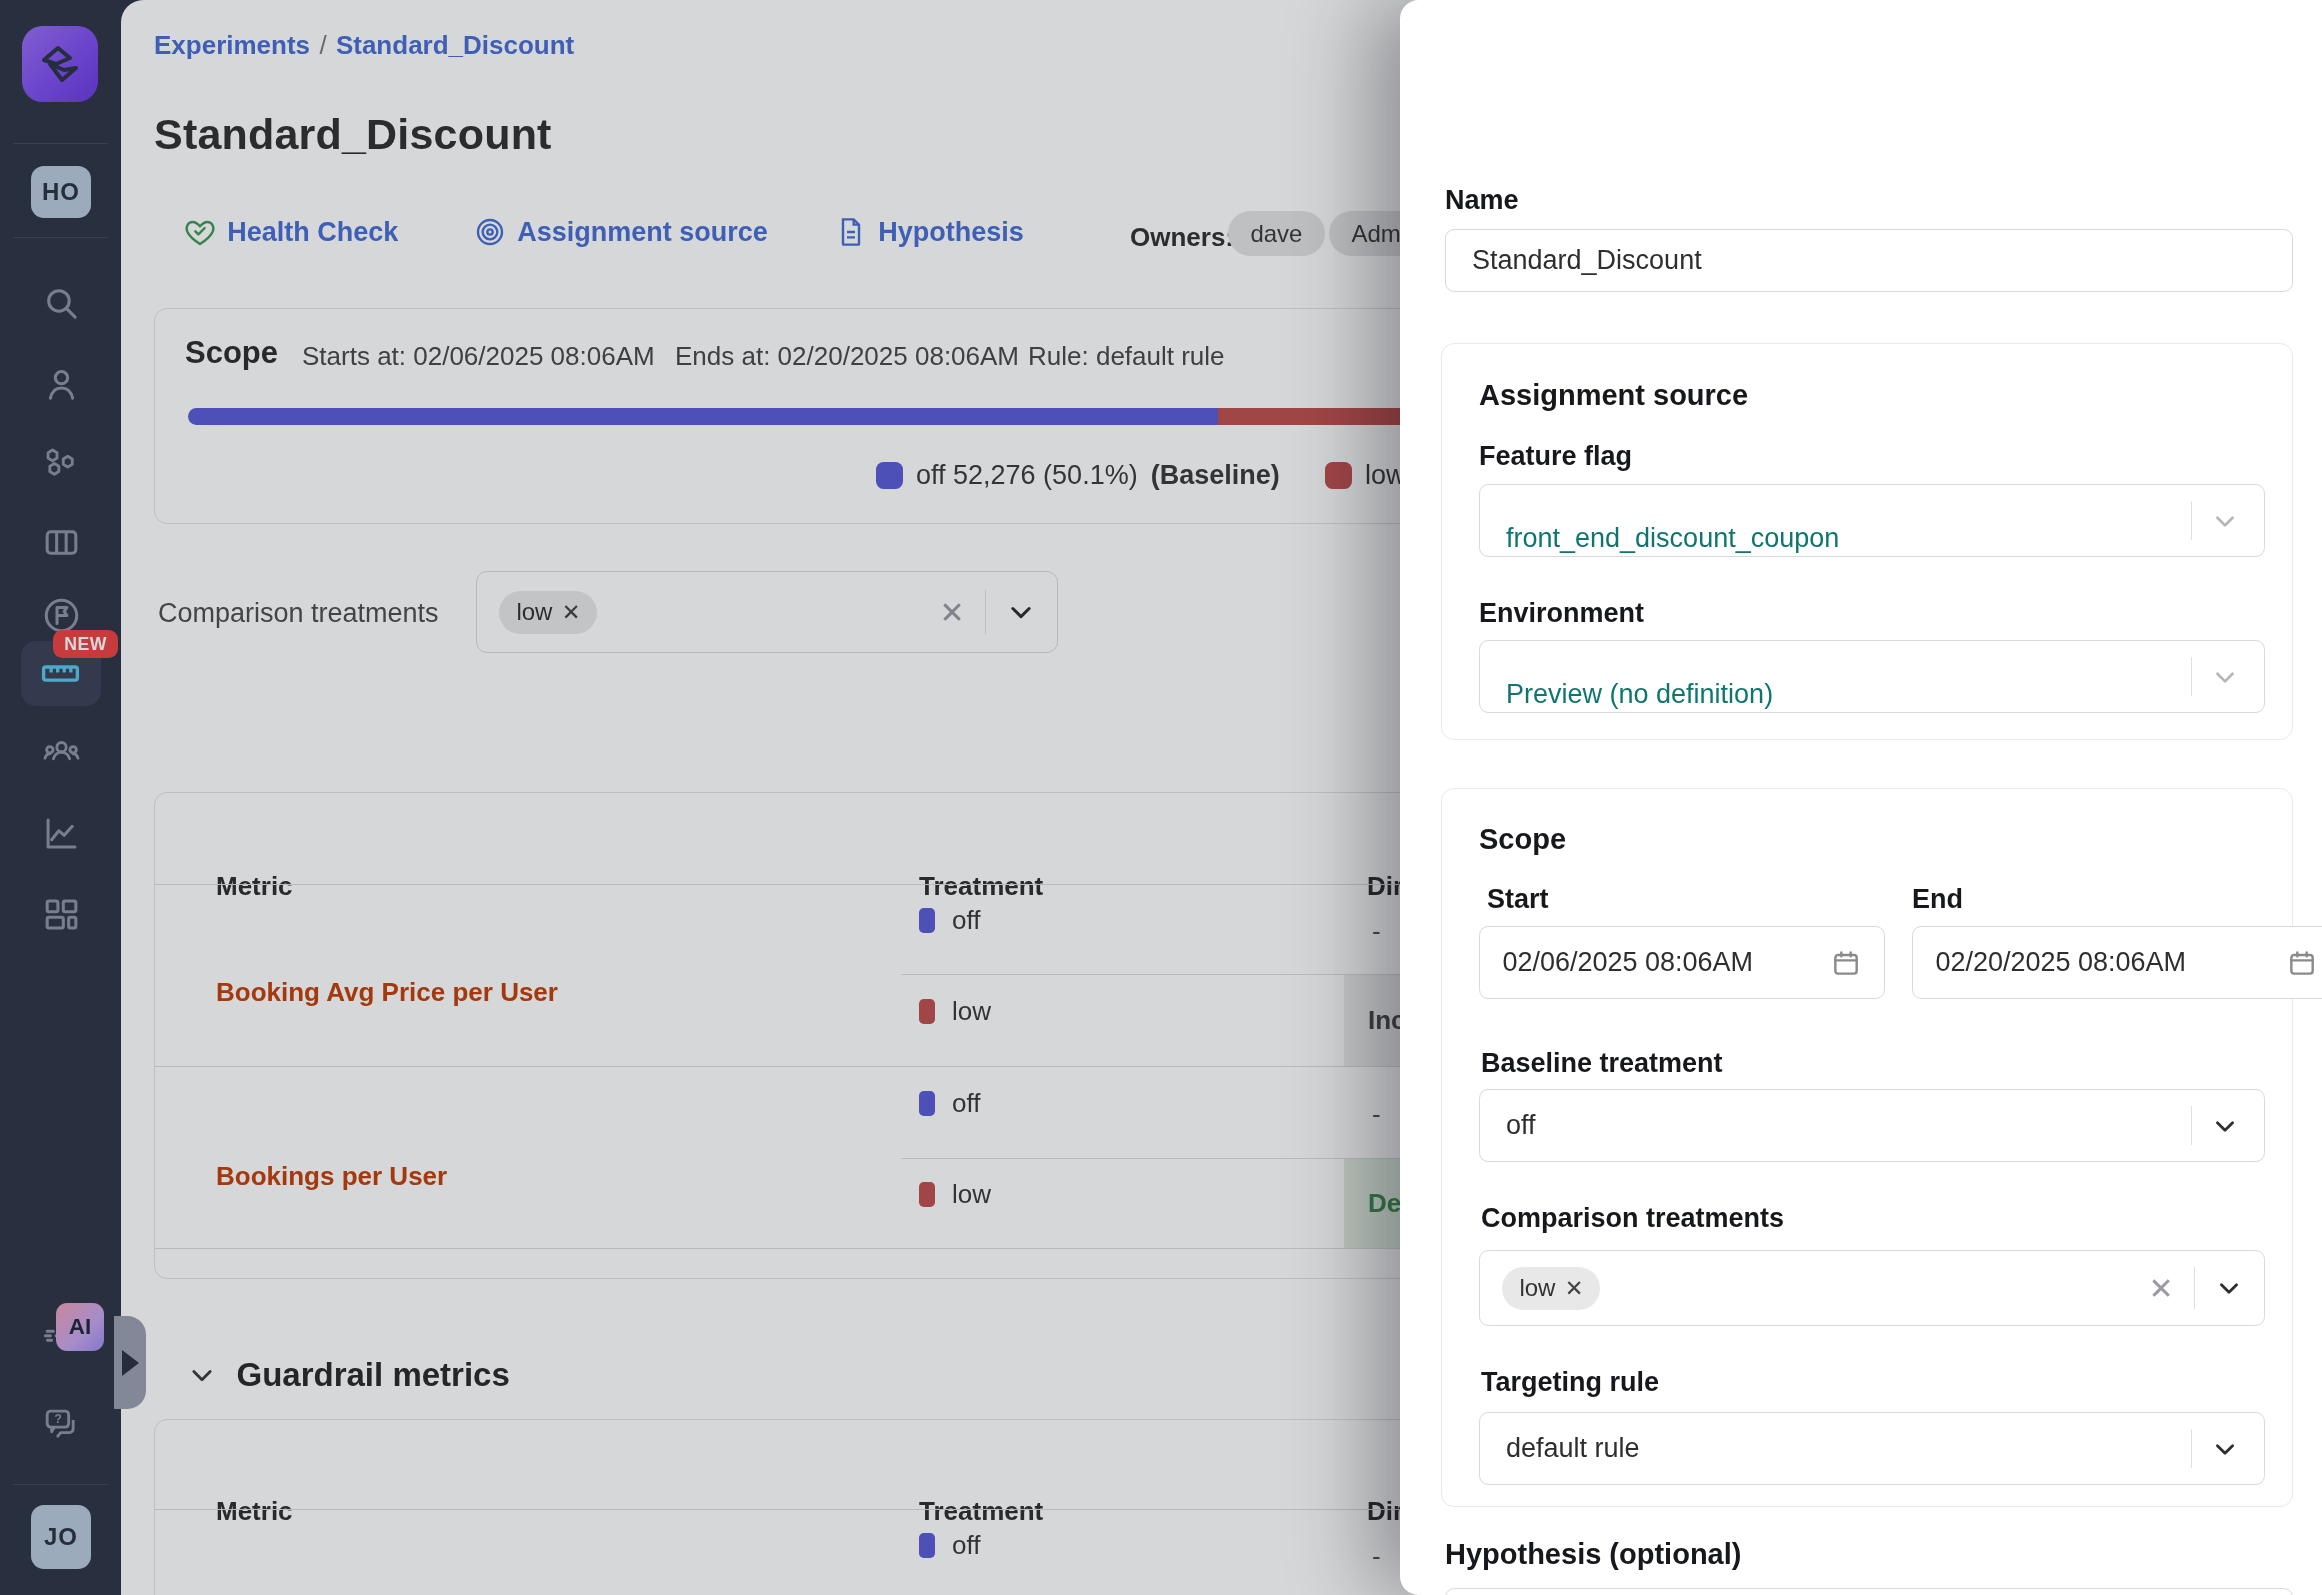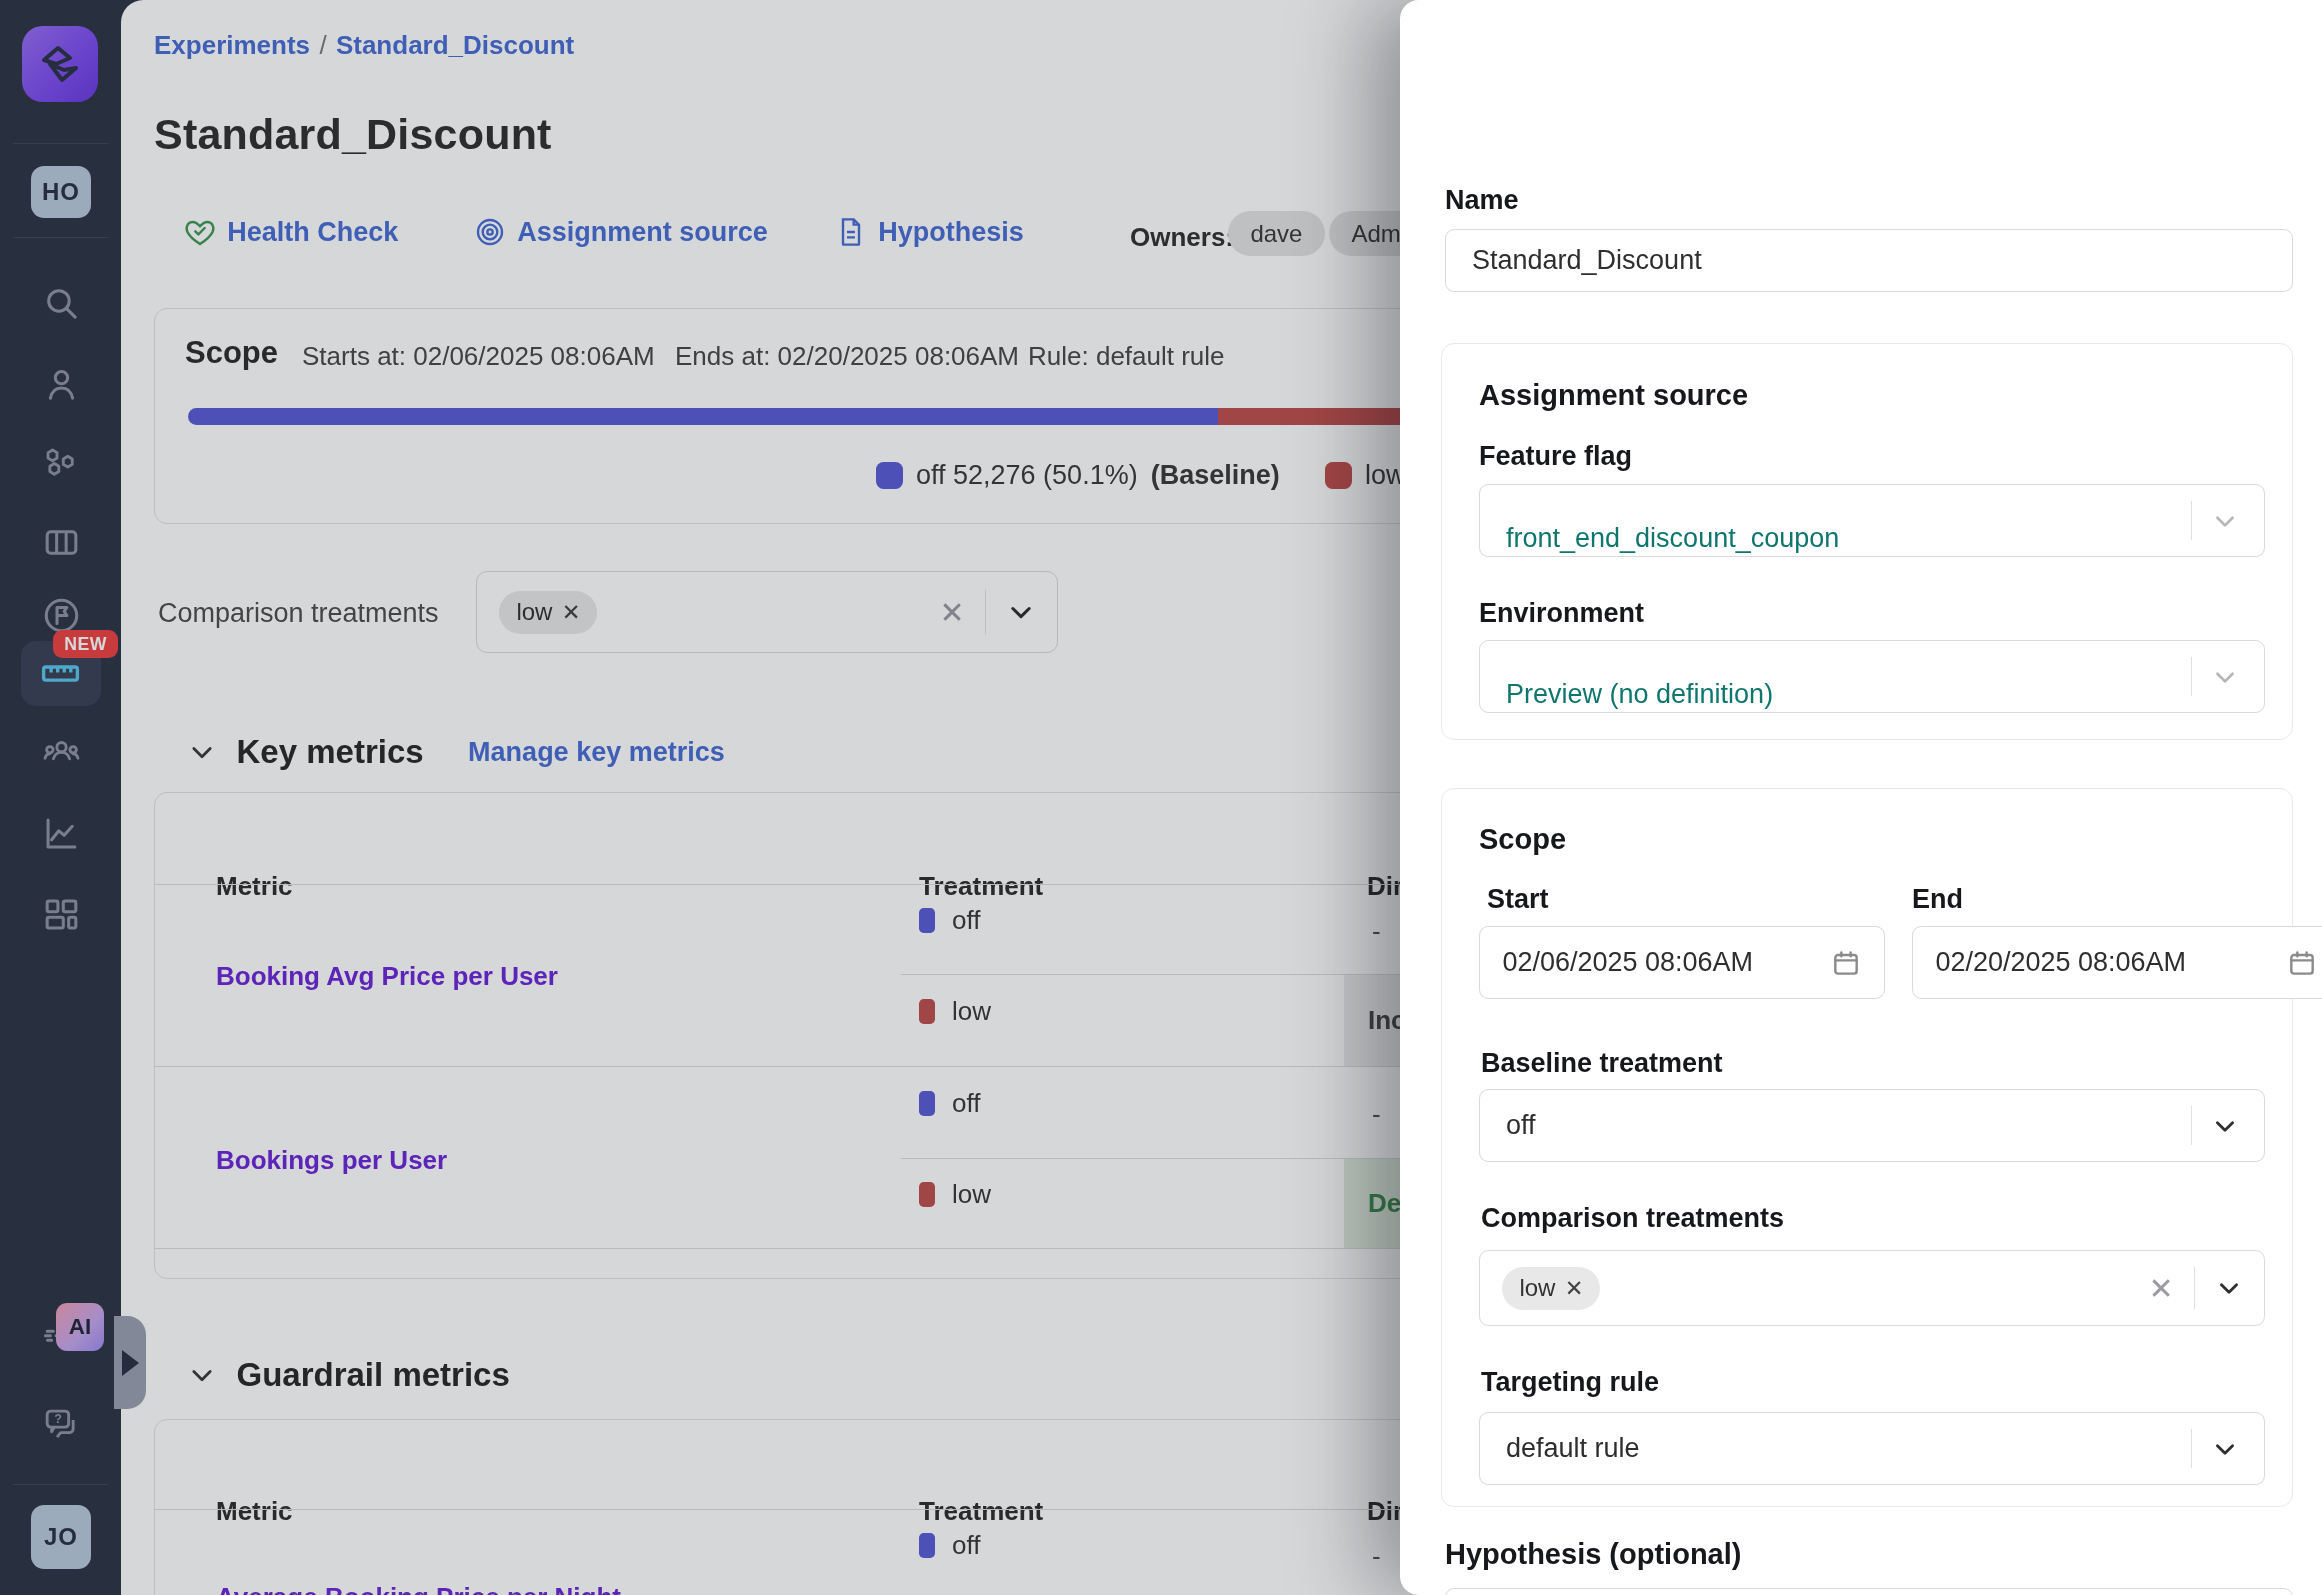--- a/index.html
+++ b/index.html
@@ -52,21 +52,21 @@
   .select { border:0.9px solid #dadada; border-radius:11.2px; background:#fff; display:flex; align-items:center; }
   .chip { height:43px; padding:0 17px; border-radius:21.4px; background:#e8e8e8; color:#333; font-size:24px;
           display:inline-flex; align-items:center; gap:9.3px; }
   .chip .x { font-size:22.4px; color:#444; }
   .clear-x { font-size:30px; color:#9a9aa2; }
   .sel-div { width:0.9px; height:56%; background:#e0e0e0; }
 
   .sec-title { font-size:33px; font-weight:bold; color:#2b2b2b; }
   .sec-link { font-size:27px; font-weight:600; color:#4a6fd6; }
   .th { font-size:26px; font-weight:bold; color:#2f2f2f; }
-  .metric-link { font-size:26px; font-weight:600; color:#6d28d9; }
+  .metric-link { font-size:26px; font-weight:600; color:#c2410c;margin-top:16px; }
   .t-sw { width:16px; height:25px; border-radius:4.7px; flex:0 0 auto; }
   .t-name { font-size:26px; color:#3a3a3a; }
   .dash { font-size:26px; color:#555; }
   .dir-cell { display:flex; align-items:center; padding-left:24px; font-size:26px; font-weight:600; }
   .dir-inconclusive { background:#efefef; color:#4a4a4a; }
   .dir-desired { background:#e1eee1; color:#3f8f52; font-weight:bold; }
   .row-sep { background:#dcdcdc; height:0.9px; }
 
   
   .overlay { left:0; top:0; width:2322px; height:1595px; background:rgba(14,15,22,.17); pointer-events:none; }
@@ -150,27 +150,20 @@
         <span>low</span>
         <span class="x">✕</span>
       </span>
       <span class="clear-x" style="margin-left:auto;">✕</span>
       <span class="sel-div" style="margin:0 20.5px;"></span>
       <svg width="28" height="28" viewBox="0 0 24 24" fill="none" stroke="#2f2f2f" stroke-width="2.6" stroke-linecap="round" stroke-linejoin="round">
         <path d="M5 9l7 7 7-7"></path>
       </svg>
     </div>
 
-    <div class="abs" style="left:67px; top:733px; display:flex; align-items:center; gap:20.5px;">
-      <svg width="28" height="28" viewBox="0 0 24 24" fill="none" stroke="#3c3c3c" stroke-width="2.4" stroke-linecap="round" stroke-linejoin="round">
-        <path d="M5 9l7 7 7-7"></path>
-      </svg>
-      <span class="sec-title">Key metrics</span>
-      <span class="sec-link" style="margin-left:24px;">Manage key metrics</span>
-    </div>
 
     <div class="abs card" style="left:33px; top:792px; width:2121px; height:487px; overflow:hidden;">
 
       <div class="abs th" style="left:61px; top:78px;">Metric</div>
       <div class="abs th" style="left:764px; top:78px;">Treatment</div>
       <div class="abs th" style="left:1212px; top:78px;">Direction</div>
       <div class="abs row-sep" style="left:0; top:91px; width:2121px; top:91px;"></div>
       <div class="abs row-sep" style="left:0; top:91px; width:2121px;"></div>
 
       <div class="abs metric-link" style="left:61px; top:960px; top:168px;"></div>

